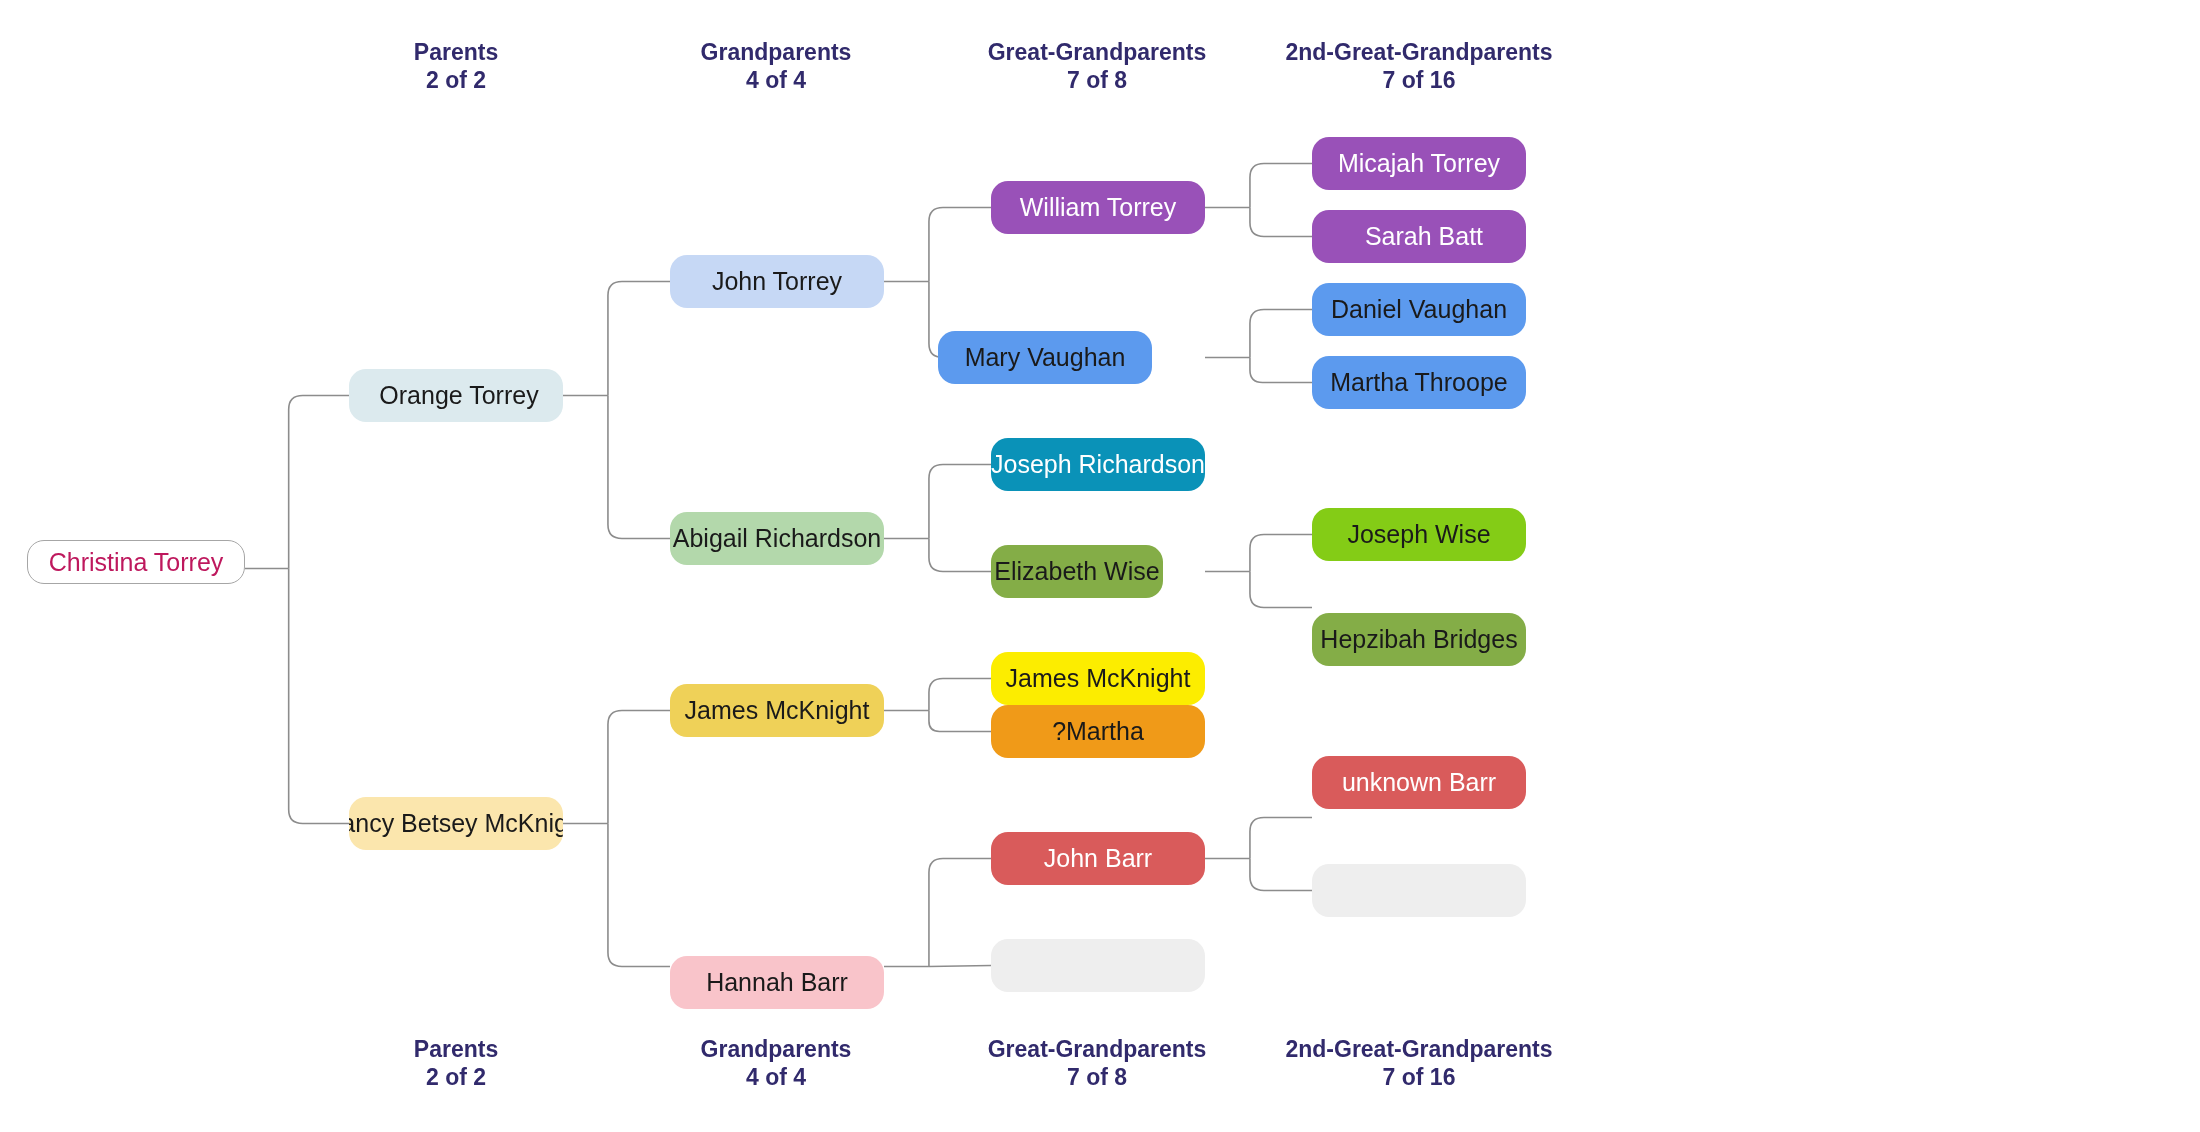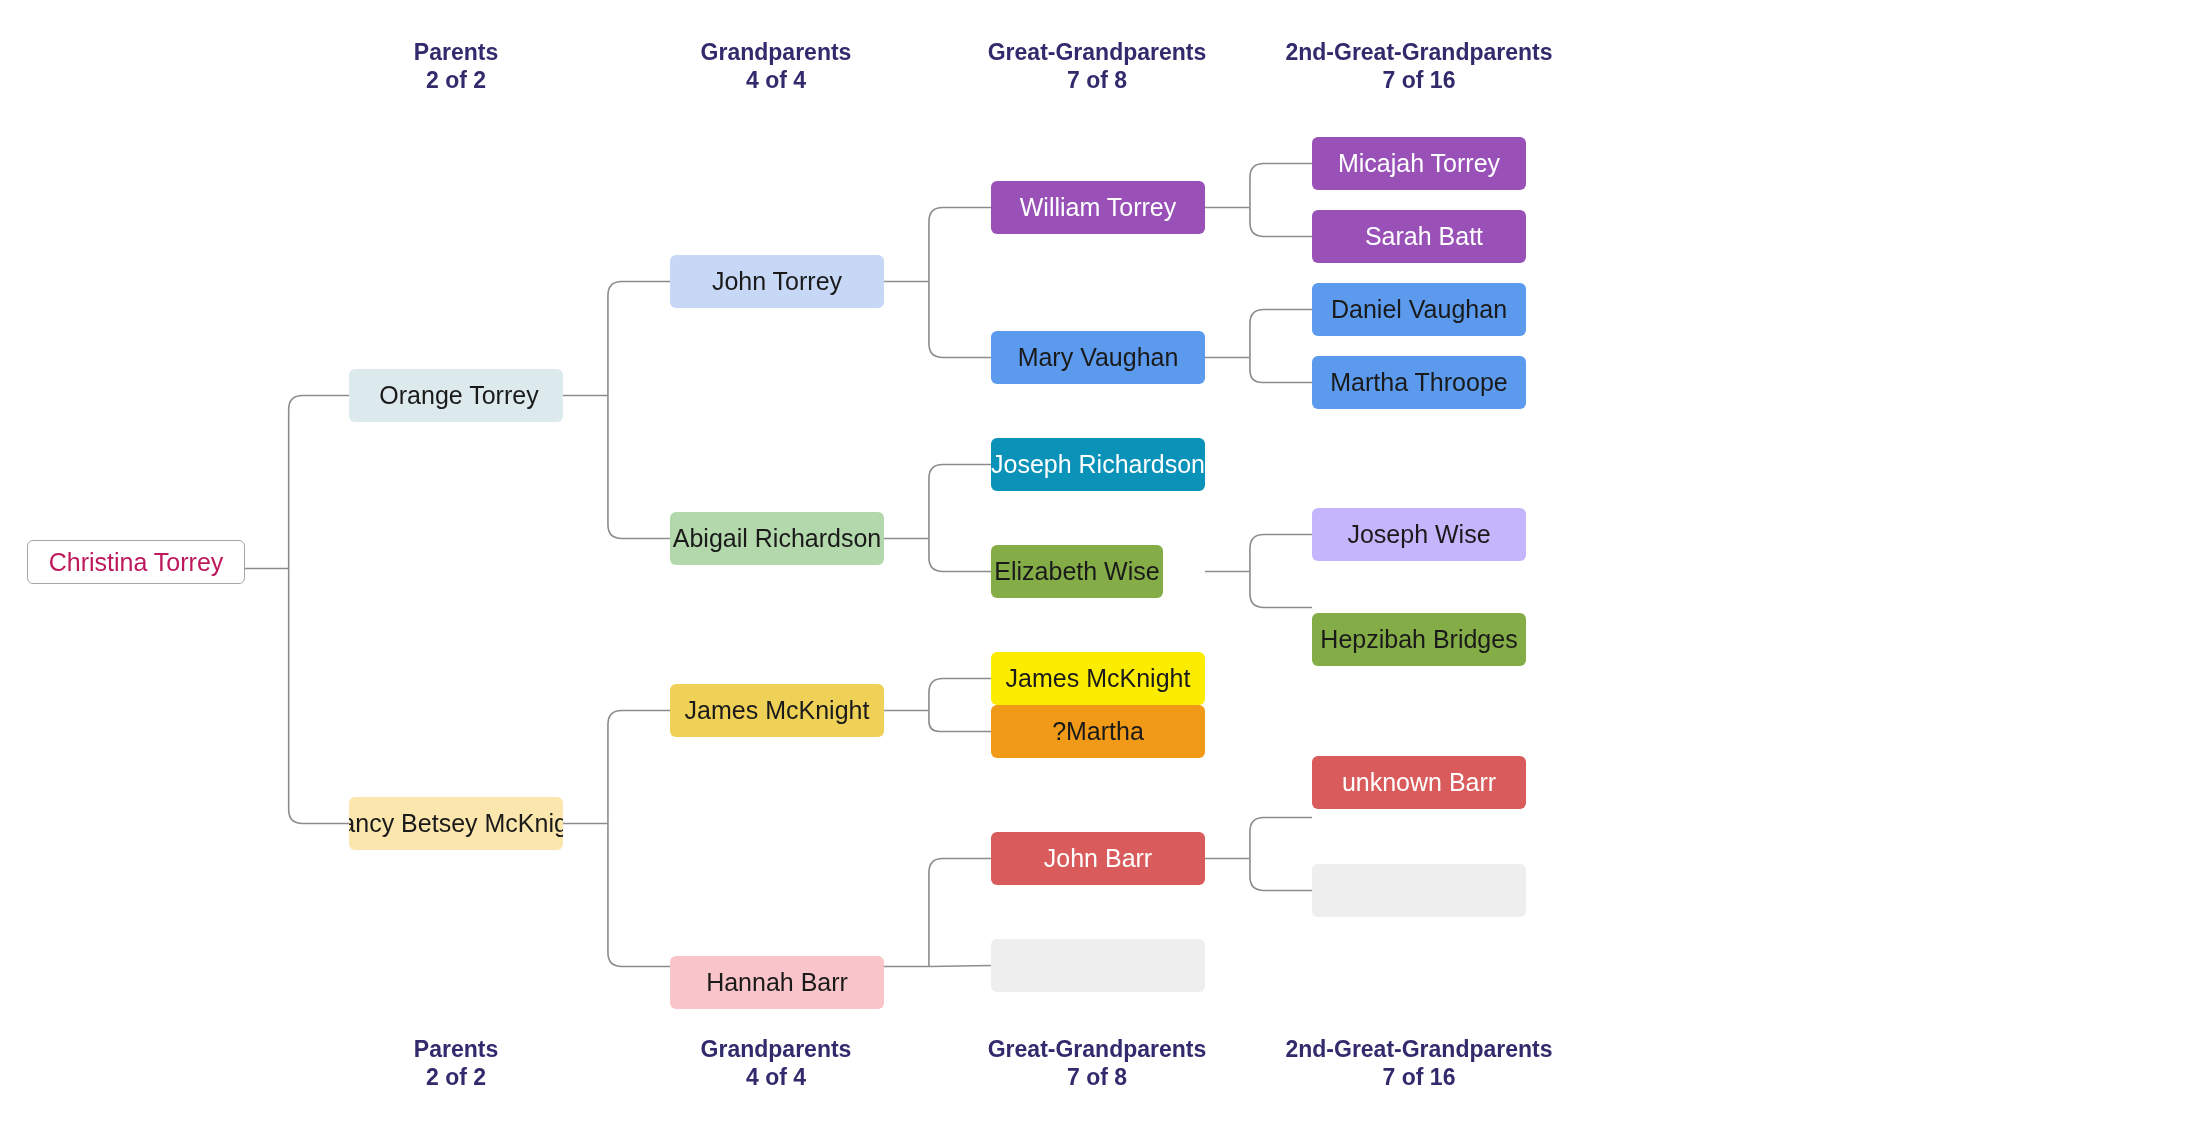--- a/index.html
+++ b/index.html
@@ -32,21 +32,21 @@
     font-weight: bold;
     font-size: 23px;
     line-height: 28px;
     white-space: nowrap;
   }
   .col-header .hdr-title { display: block; }
   .col-header .hdr-count { display: block; }
   .node {
     position: absolute;
     box-sizing: border-box;
-    border-radius: 6px;
+    border-radius: 17px;
     display: flex;
     align-items: center;
     justify-content: center;
     font-size: 25px;
     color: #1a1a1a;
     text-align: center;
     padding: 0 10px;
     overflow: hidden;
     white-space: nowrap;
   }
@@ -118,32 +118,32 @@
     </div>
   <div id="nodes-layer">
       <div class="node root" style="left: 27px; top: 540px; width: 218px; height: 44px; color: #be185d;">Christina Torrey</div>
       <div class="node" style="left: 349px; top: 369px; width: 214px; height: 53px; background: rgb(220, 234, 238); color: rgb(26, 26, 26); padding-left: 16px;">Orange Torrey</div>
       <div class="node" style="left: 349px; top: 797px; width: 214px; height: 53px; background: rgb(251, 230, 173); color: rgb(26, 26, 26);">Nancy Betsey McKnight</div>
       <div class="node" style="left: 670px; top: 255px; width: 214px; height: 53px; background: rgb(198, 216, 245); color: rgb(26, 26, 26);">John Torrey</div>
       <div class="node" style="left: 670px; top: 512px; width: 214px; height: 53px; background: rgb(179, 216, 171); color: rgb(26, 26, 26);">Abigail Richardson</div>
       <div class="node" style="left: 670px; top: 684px; width: 214px; height: 53px; background: rgb(239, 209, 88); color: rgb(26, 26, 26);">James McKnight</div>
       <div class="node" style="left: 670px; top: 940px; width: 214px; height: 53px; background: rgb(249, 196, 202); color: rgb(26, 26, 26); margin-top: 16px;">Hannah Barr</div>
       <div class="node light-text" style="left: 991px; top: 181px; width: 214px; height: 53px; background: rgb(153, 81, 184); color: rgb(255, 255, 255);">William Torrey</div>
-      <div class="node" style="left: 991px; top: 331px; width: 214px; height: 53px; background: rgb(92, 154, 238); color: rgb(26, 26, 26);">Mary Vaughan</div>
+      <div class="node" style="left: 938px; top: 331px; width: 214px; height: 53px; background: rgb(92, 154, 238); color: rgb(26, 26, 26);">Mary Vaughan</div>
       <div class="node light-text" style="left: 991px; top: 438px; width: 214px; height: 53px; background: rgb(10, 146, 184); color: rgb(255, 255, 255);">Joseph Richardson</div>
       <div class="node" style="left: 991px; top: 545px; width: 172px; height: 53px; background: rgb(132, 173, 71); color: rgb(26, 26, 26);">Elizabeth Wise</div>
       <div class="node" style="left: 991px; top: 652px; width: 214px; height: 53px; background: rgb(252, 237, 0); color: rgb(26, 26, 26);">James McKnight</div>
       <div class="node" style="left: 991px; top: 705px; width: 214px; height: 53px; background: rgb(240, 154, 24); color: rgb(26, 26, 26);">?Martha</div>
       <div class="node light-text" style="left: 991px; top: 832px; width: 214px; height: 53px; background: rgb(217, 91, 91); color: rgb(255, 255, 255);">John Barr</div>
       <div class="node empty" style="left: 991px; top: 939px; width: 214px; height: 53px; background: rgb(238, 238, 238); color: rgb(26, 26, 26);"></div>
       <div class="node light-text" style="left: 1312px; top: 137px; width: 214px; height: 53px; background: rgb(153, 81, 184); color: rgb(255, 255, 255);">Micajah Torrey</div>
       <div class="node light-text" style="left: 1312px; top: 210px; width: 214px; height: 53px; background: rgb(153, 81, 184); color: rgb(255, 255, 255); padding-left: 20px;">Sarah Batt</div>
       <div class="node" style="left: 1312px; top: 283px; width: 214px; height: 53px; background: rgb(92, 154, 238); color: rgb(26, 26, 26);">Daniel Vaughan</div>
       <div class="node" style="left: 1312px; top: 356px; width: 214px; height: 53px; background: rgb(92, 154, 238); color: rgb(26, 26, 26);">Martha Throope</div>
-      <div class="node" style="left: 1312px; top: 508px; width: 214px; height: 53px; background: #c4b5fd; color: rgb(26, 26, 26);">Joseph Wise</div>
+      <div class="node" style="left: 1312px; top: 508px; width: 214px; height: 53px; background: #84cc16; color: rgb(26, 26, 26);">Joseph Wise</div>
       <div class="node" style="left: 1312px; top: 581px; width: 214px; height: 53px; background: rgb(132, 173, 71); color: rgb(26, 26, 26); margin-top: 32px;">Hepzibah Bridges</div>
       <div class="node light-text" style="left: 1312px; top: 756px; width: 214px; height: 53px; background: rgb(217, 91, 91); color: rgb(255, 255, 255);">unknown Barr</div>
       <div class="node empty" style="left: 1312px; top: 864px; width: 214px; height: 53px; background: rgb(238, 238, 238); color: rgb(26, 26, 26);"></div>
     </div>
   <div id="headers-bottom">
       <div class="col-header" style="left: 196px; top: 1035px; width: 520px;">
         <span class="hdr-title">Parents</span>
         <span class="hdr-count">2 of 2</span>
       </div>
       <div class="col-header" style="left: 516px; top: 1035px; width: 520px;">

